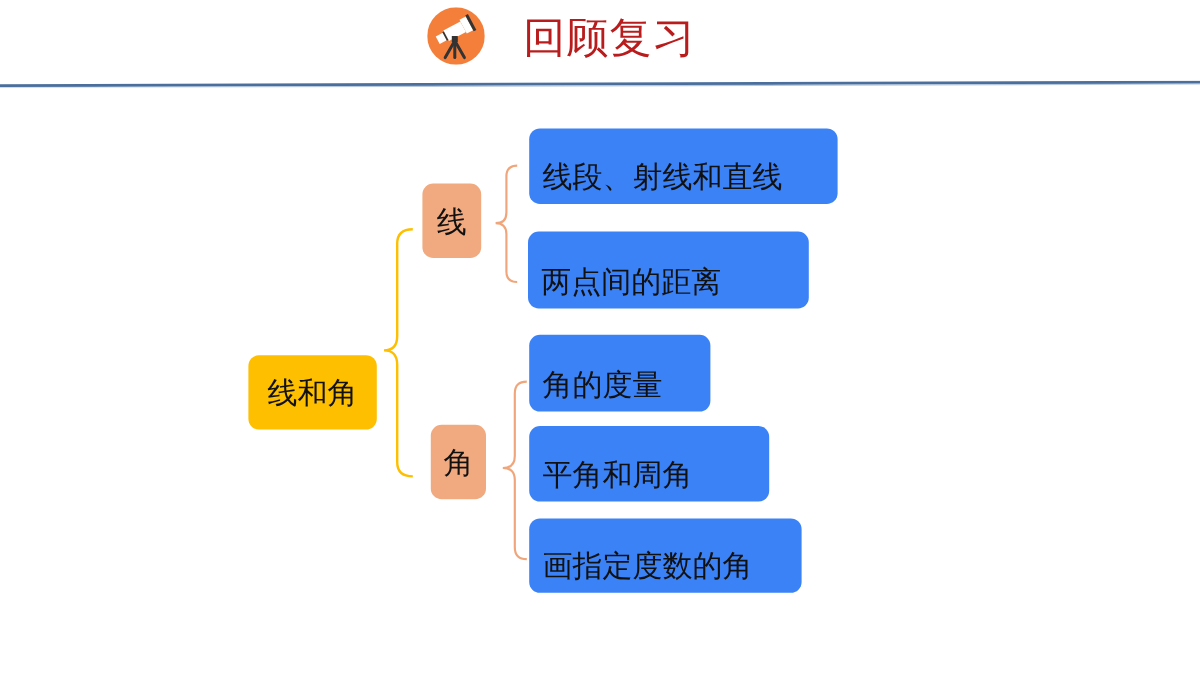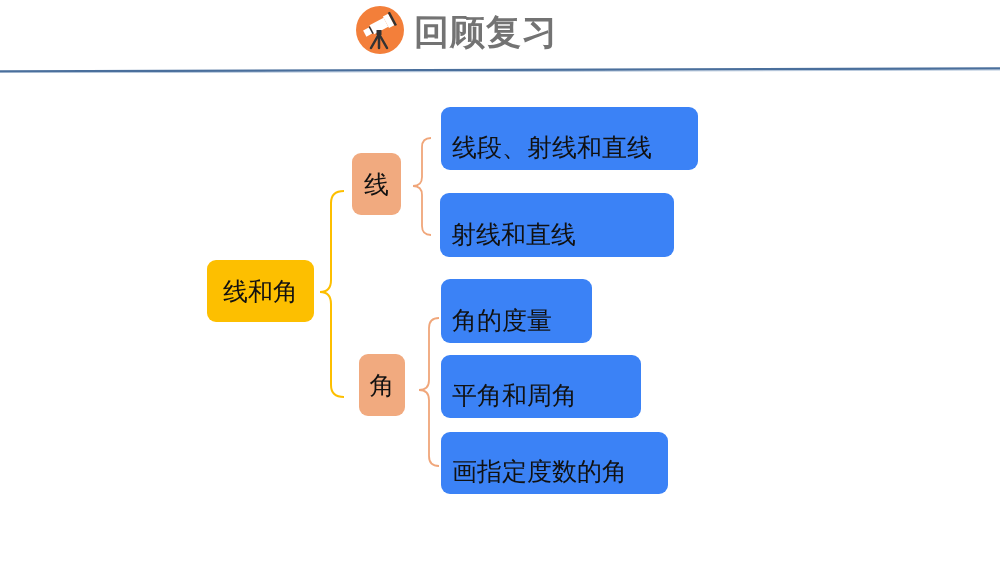--- a/index.html
+++ b/index.html
@@ -16,25 +16,25 @@
     }
     .header-icon {
       position: absolute;
       left: 356px;
       top: 6px;
       width: 48px;
       height: 48px;
     }
     .header-title {
       position: absolute;
-      left: 414px;
+      left: 436px;
       top: 9px;
       font-size: 35px;
-      font-weight: bold;
-      color: #737373;
+      font-weight: normal;
+      color: #b91c1c;
       letter-spacing: 1px;
       line-height: 46px;
       white-space: nowrap;
     }
     .header-rule {
       position: absolute;
       left: 0;
       top: 58px;
       width: 1000px;
       height: 6px;
@@ -45,20 +45,21 @@
       box-sizing: border-box;
       color: #111111;
       white-space: nowrap;
       display: flex;
     }
     .node-root {
       background: #fdbf00;
       align-items: center;
       justify-content: center;
       font-size: 25px;
+      margin-top: 36px;
     }
     .node-branch {
       background: #f1aa7f;
       align-items: center;
       justify-content: center;
       font-size: 25px;
     }
     .node-leaf {
       background: #3b82f6;
       align-items: flex-end;
@@ -113,21 +114,21 @@
   <span>线</span>
 </div>
 <svg class="brace" style="left:410px; top:135px;" width="24" height="104" viewBox="0 0 24 104">
   <path d="M 21 3 Q 12 3 12 12 L 12 42 Q 12 51 3 51 Q 12 51 12 60 L 12 91 Q 12 100 21 100" fill="none" stroke="#f0a67a" stroke-width="1.8"></path>
 </svg>
 
 <div class="node node-leaf" style="left:441px; top:107px; width:257px; height:63px;">
   <span>线段、射线和直线</span>
 </div>
 <div class="node node-leaf" style="left:440px; top:193px; width:234px; height:64px;">
-  <span>射线和直线</span>
+  <span>两点间的距离</span>
 </div>
 
 <div class="node node-branch" style="left:359px; top:354px; width:46px; height:62px;">
   <span>角</span>
 </div>
 <svg class="brace" style="left:416px; top:315px;" width="26" height="155" viewBox="0 0 26 155">
   <path d="M 23 3 Q 13 3 13 13 L 13 65 Q 13 75 3 75 Q 13 75 13 85 L 13 141 Q 13 151 23 151" fill="none" stroke="#f0a67a" stroke-width="1.8"></path>
 </svg>
 
 <div class="node node-leaf" style="left:441px; top:279px; width:151px; height:64px;">

